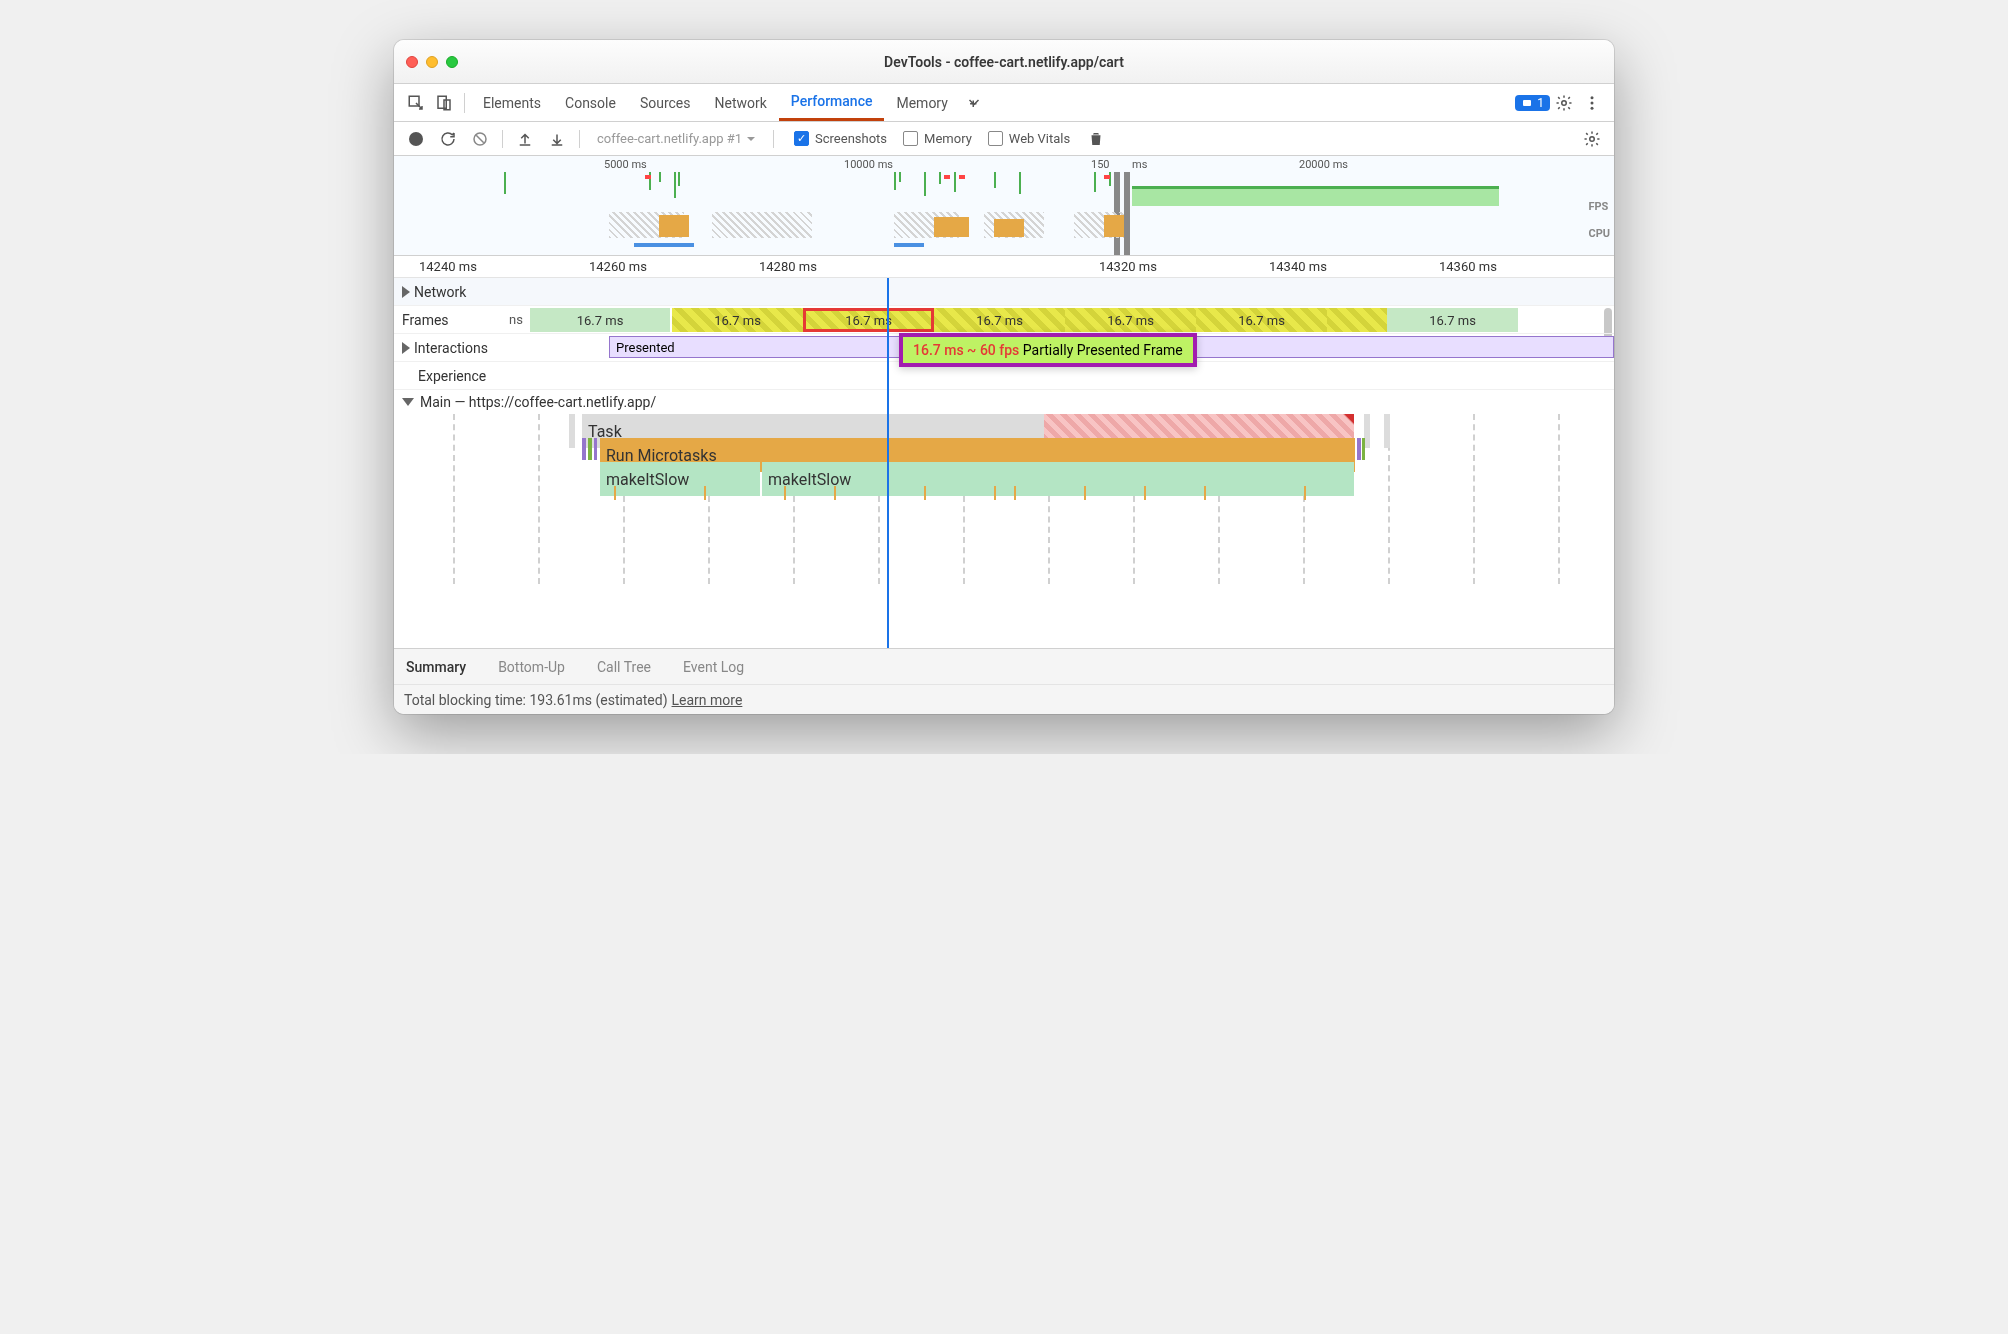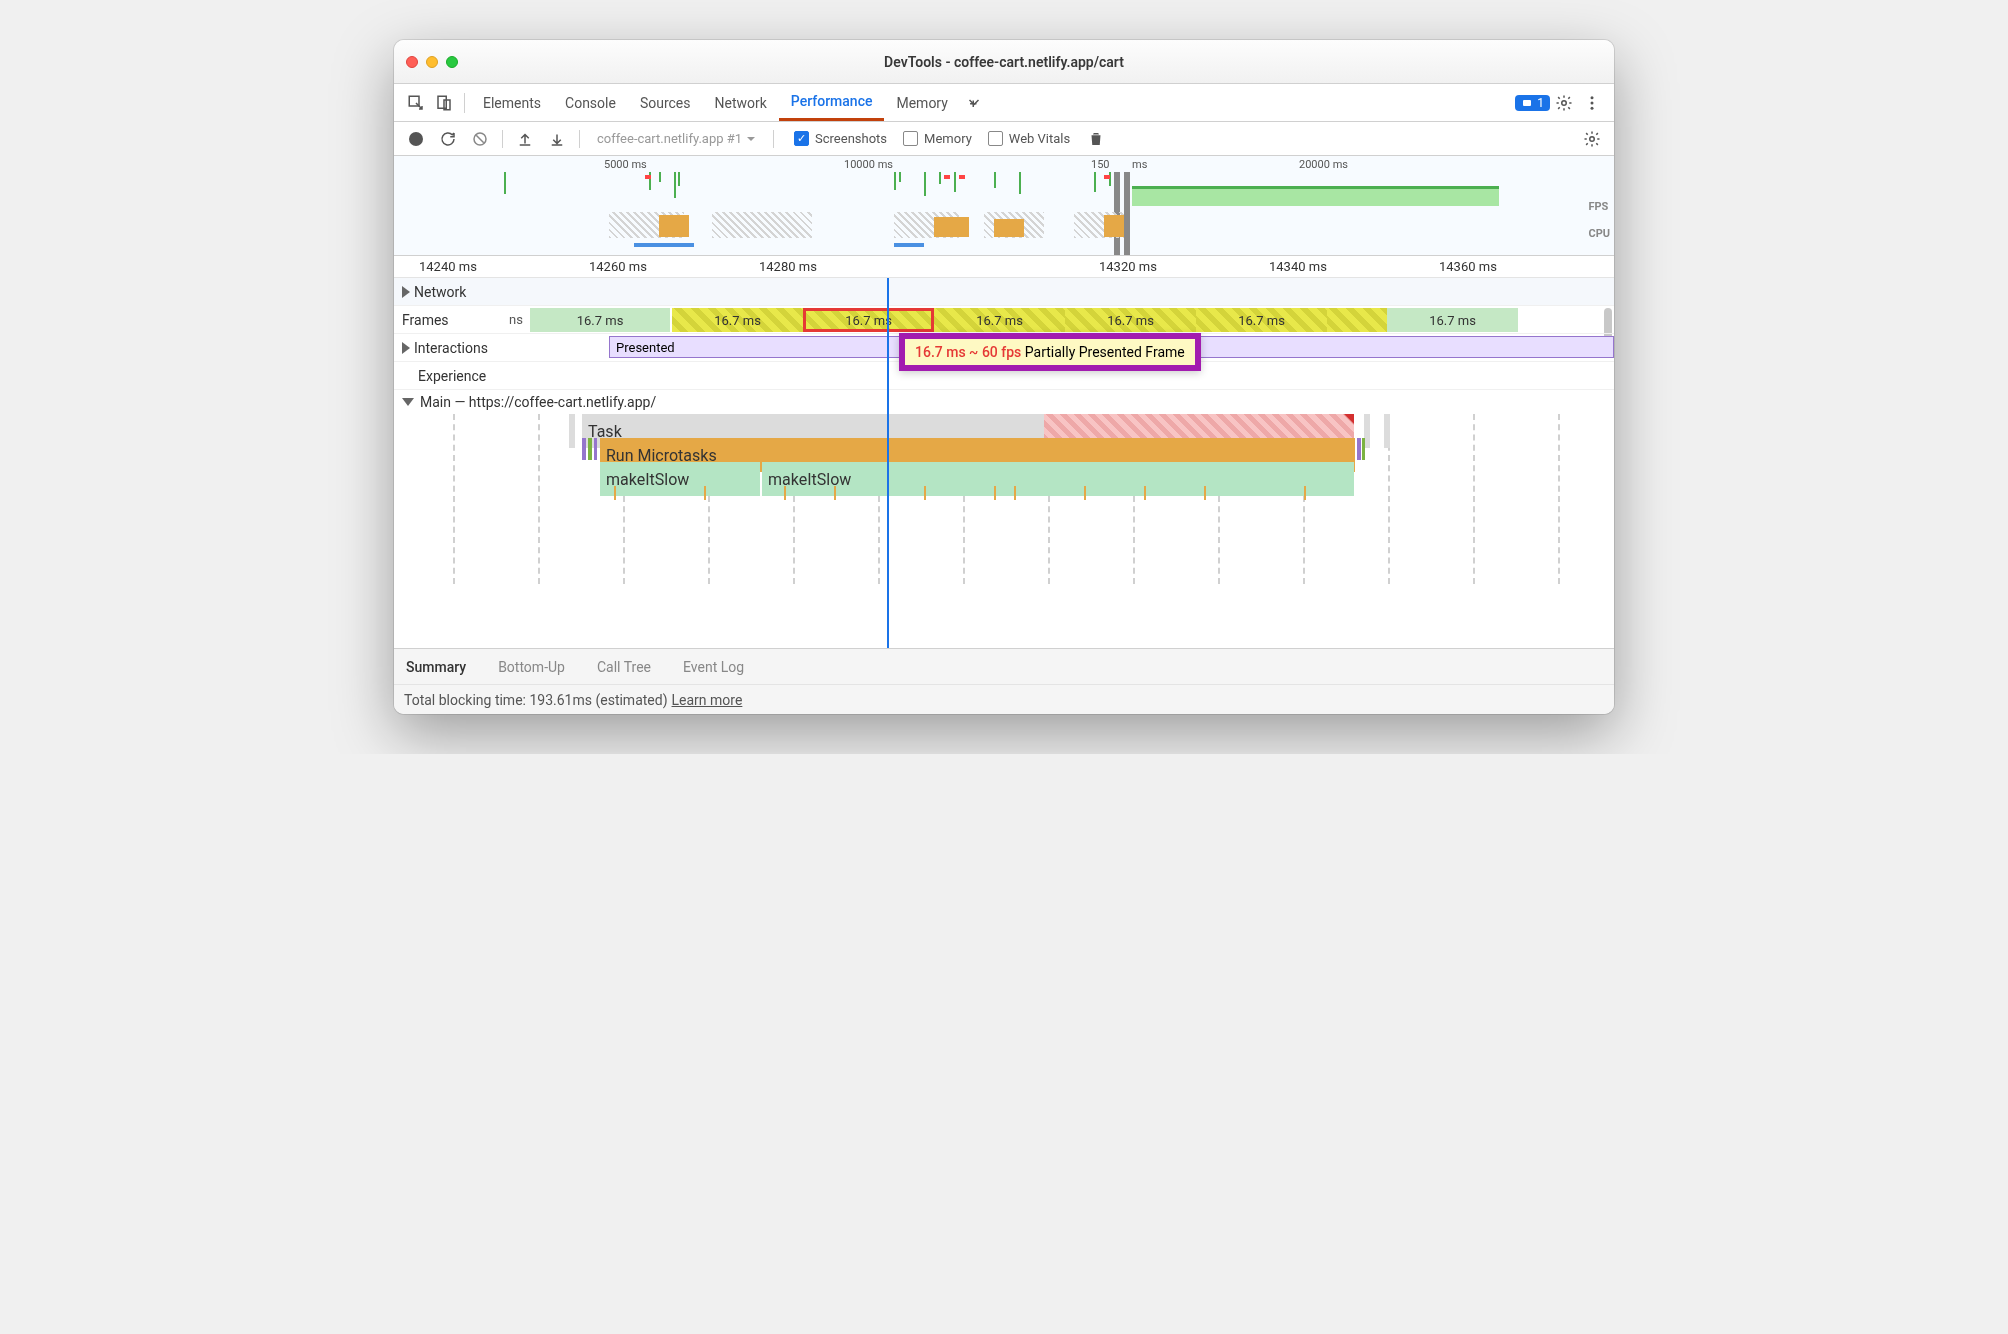--- a/index.html
+++ b/index.html
@@ -44,21 +44,21 @@
 .track-row { display: flex; align-items: center; height: 28px; border-bottom: 1px solid #f0f0f0; }
 .track-hdr { width: 160px; padding-left: 8px; color: #333; display: flex; align-items: center; gap: 4px; }
 .triangle { display: inline-block; width: 0; height: 0; border-left: 6px solid transparent; border-right: 6px solid transparent; border-top: 8px solid #666; }
 .triangle.right { border-top: 6px solid transparent; border-bottom: 6px solid transparent; border-left: 8px solid #666; border-right: 0; }
 .track-content { flex: 1; position: relative; height: 100%; }
 .frame-bar { position: absolute; top: 2px; height: 24px; display: flex; align-items: center; justify-content: center; font-size: 13px; color: #333; }
 .frame-good { background: #c5e8c5; }
 .frame-partial { background: repeating-linear-gradient(45deg, #e8e84a, #e8e84a 6px, #d4d43a 6px, #d4d43a 12px); }
 .frame-selected { border: 3px solid #e53935; z-index: 2; }
 .anim-bar { position: absolute; top: 2px; left: 148px; right: 0; height: 22px; background: #e8deff; border: 1px solid #9575cd; font-size: 13px; padding-left: 6px; display: flex; align-items: center; }
-.tooltip { position: absolute; top: 0px; left: 510px; background: #fef9c3; border: 6px solid #a21caf; box-shadow: 0 2px 8px rgba(0,0,0,0.2); padding: 5px 10px; font-size: 14px; z-index: 10; white-space: nowrap; }
+.tooltip { position: absolute; top: 0px; left: 510px; background: #bef264; border: 4px solid #a21caf; box-shadow: 0 2px 8px rgba(0,0,0,0.2); padding: 5px 10px; font-size: 14px; z-index: 10; white-space: nowrap; }
 .tooltip .t-time { color: #e53935; font-weight: 500; }
 .main-row { padding: 4px 8px; color: #333; display: flex; align-items: center; gap: 6px; }
 .flame { position: relative; height: 170px; margin-left: 0; }
 .grid-line { position: absolute; top: 0; bottom: 0; width: 0; border-left: 2px dashed #d0d0d0; }
 .task-bar { position: absolute; height: 34px; display: flex; align-items: center; padding-left: 6px; font-size: 16px; color: #333; overflow: hidden; }
 .task-grey { background: #dcdcdc; top: 0; }
 .task-red { background: repeating-linear-gradient(45deg, #f8c4c4, #f8c4c4 5px, #eea8a8 5px, #eea8a8 10px); top: 0; }
 .task-corner { position: absolute; top: 0; right: 0; width: 0; height: 0; border-left: 10px solid transparent; border-top: 10px solid #d32f2f; }
 .task-orange { background: #e5a846; top: 24px; }
 .task-green { background: #b4e5c4; top: 48px; }

